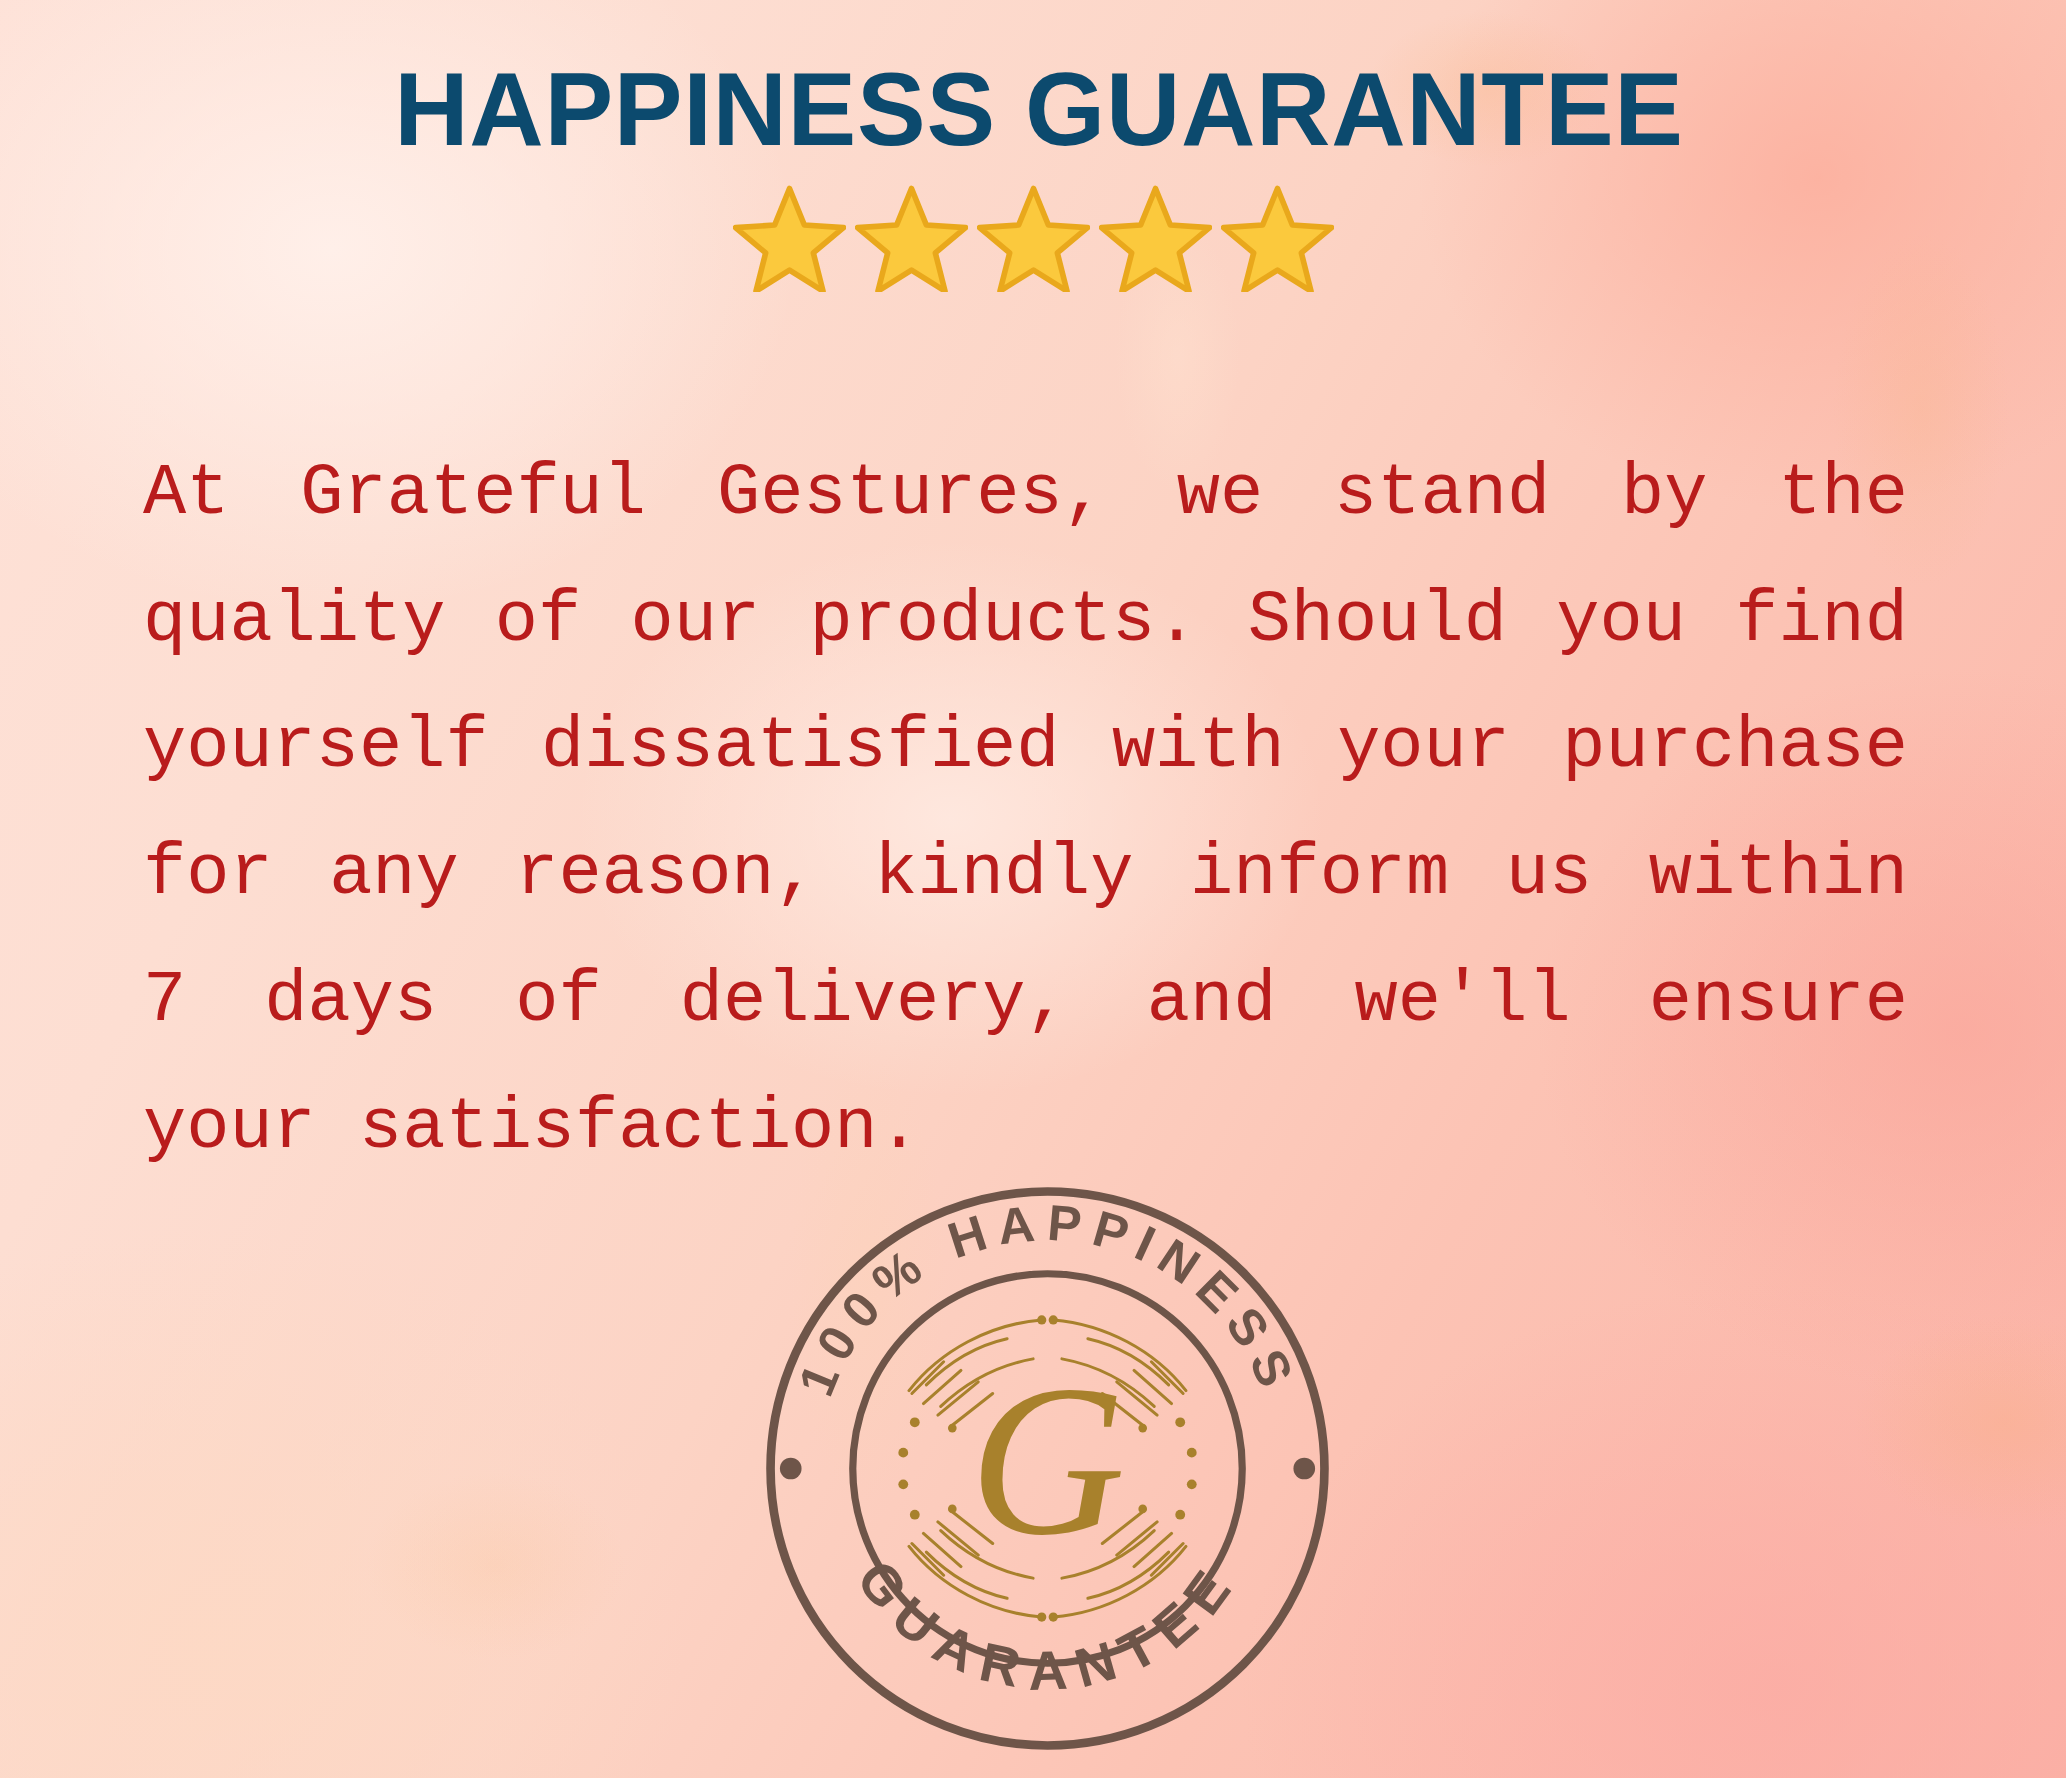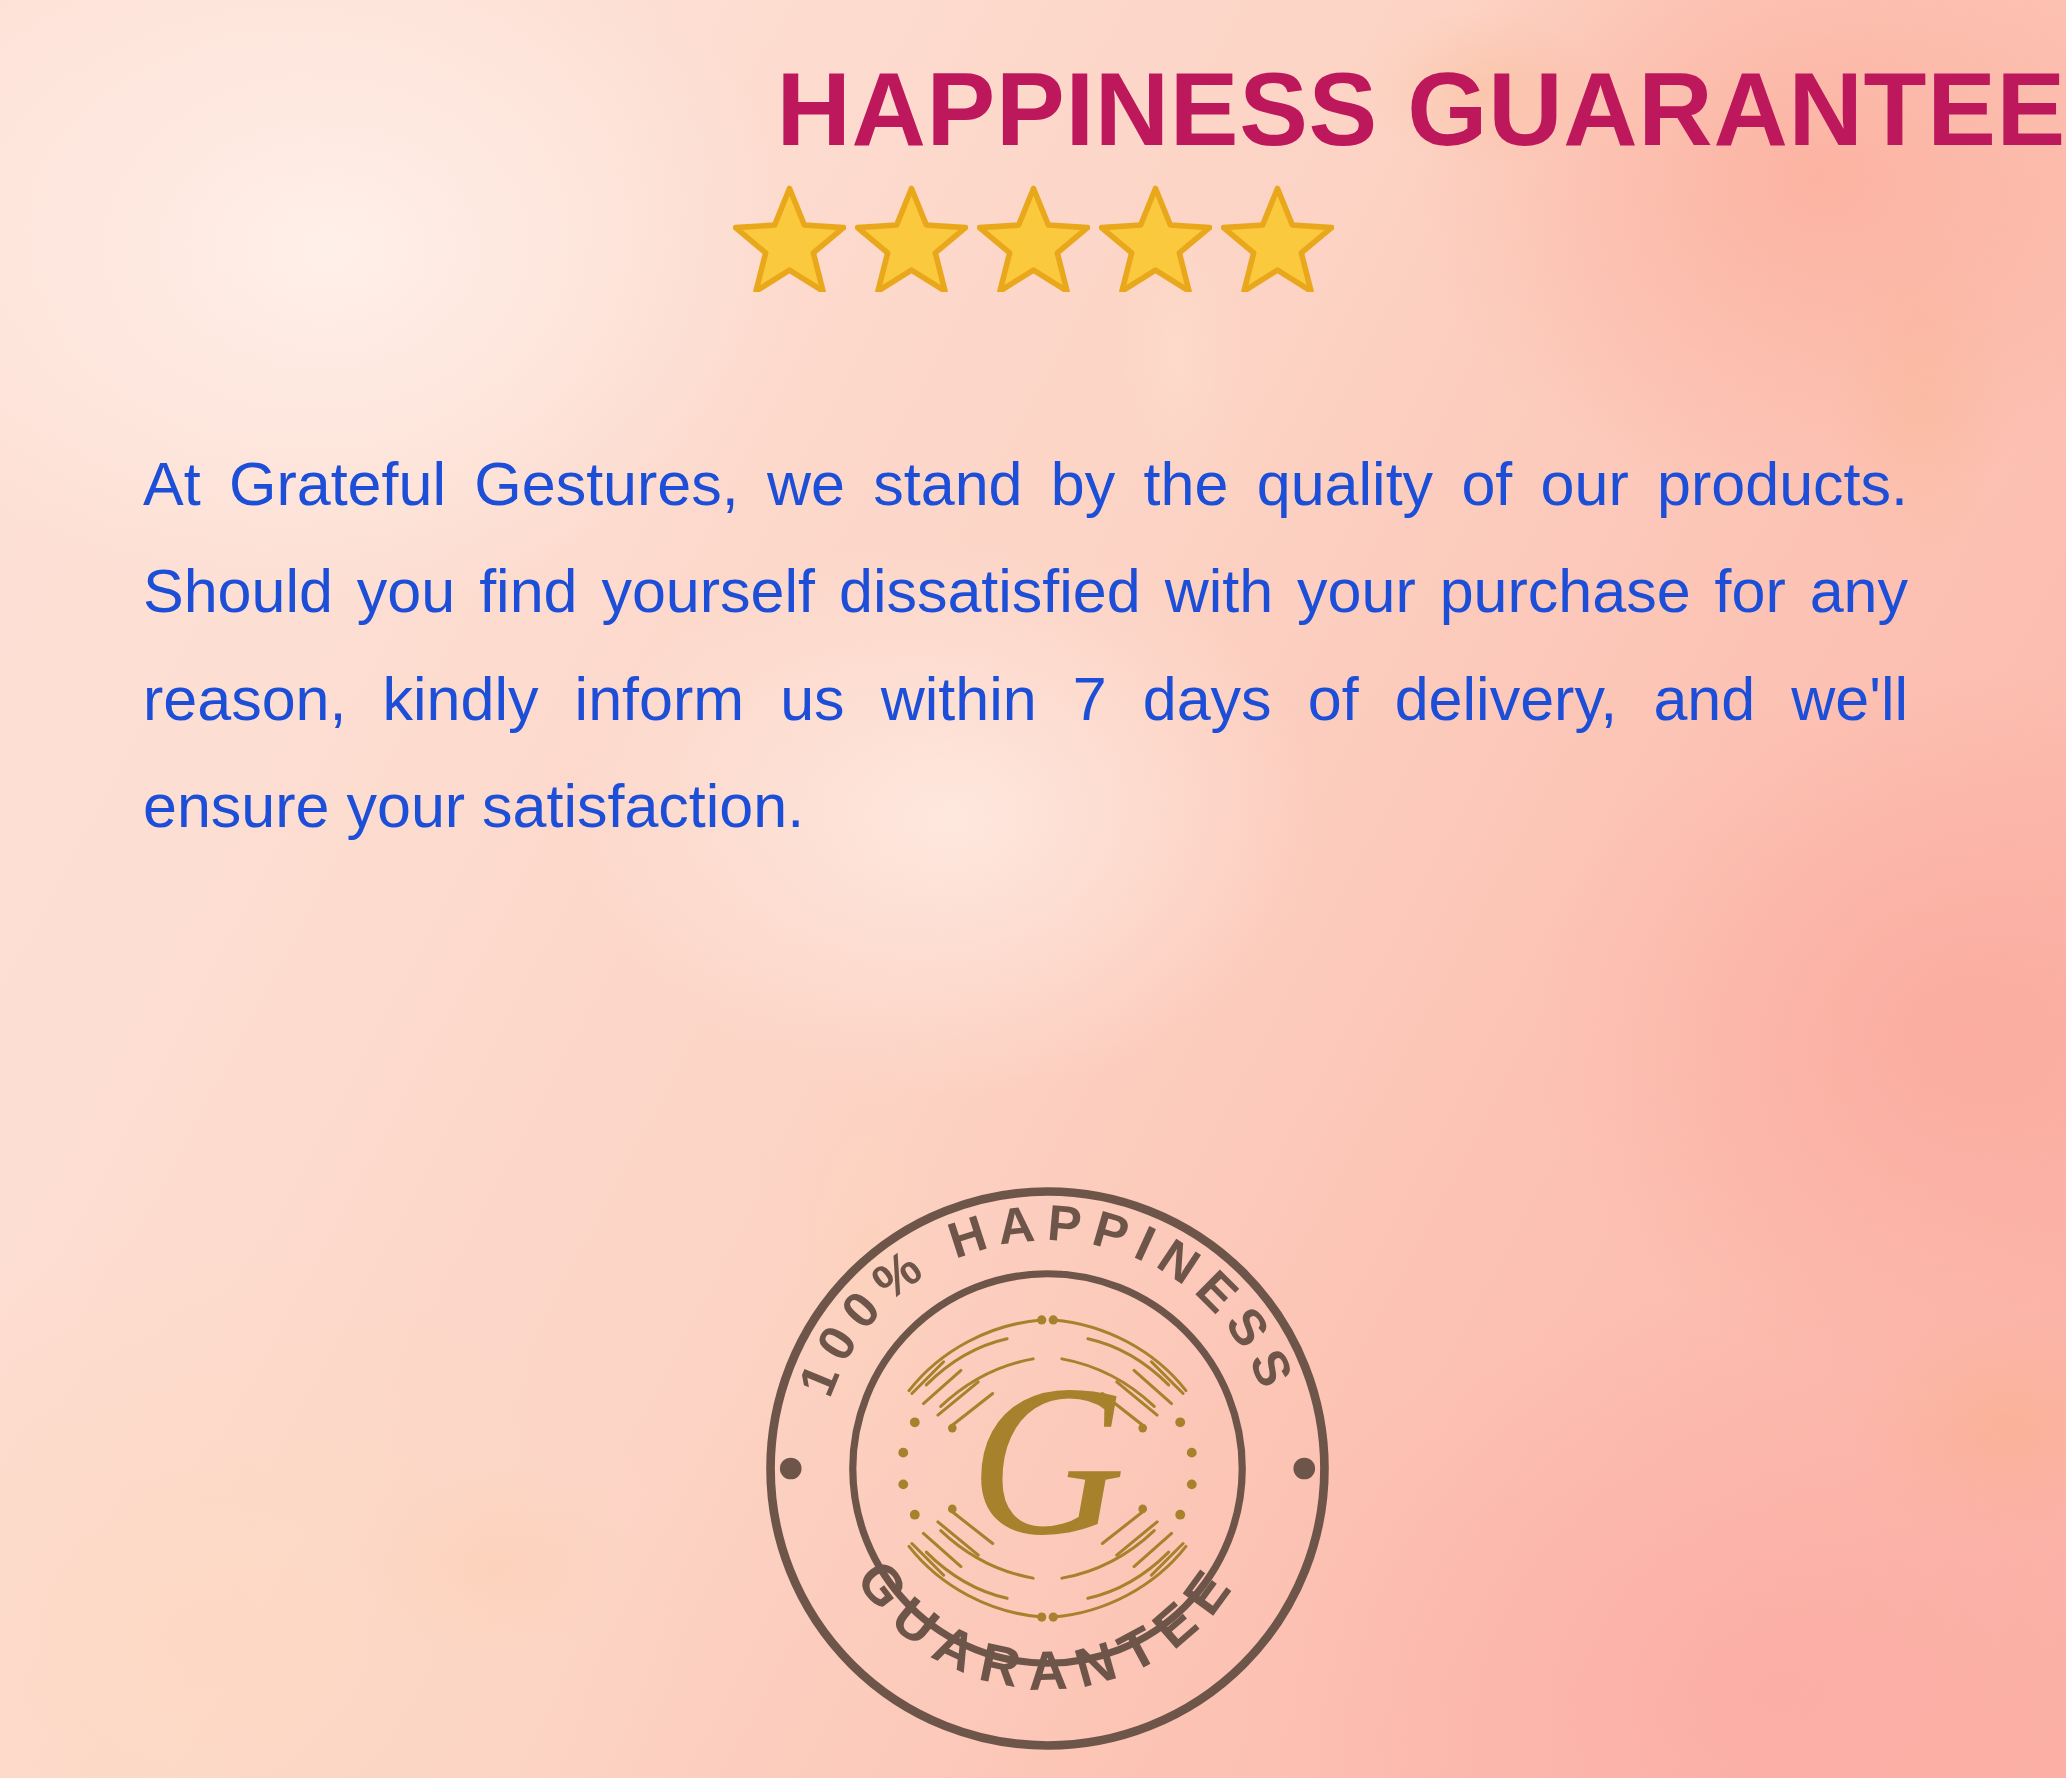--- a/index.html
+++ b/index.html
@@ -46,26 +46,26 @@
     position: relative;
     width: 2066px;
     height: 1779px;
   }
 
   #page-title {
     position: absolute;
     top: 58px;
     left: 0;
     width: 100%;
-    text-align: right;
+    text-align: center;
     font-size: 103px;
     font-weight: bold;
     letter-spacing: 0.7px;
     line-height: 1.0;
-    color: #be185d;
+    color: #0c4a6e;
     font-family: "Liberation Sans", sans-serif;
     padding-left: 12px;
   }
 
   #star-rating {
     position: absolute;
     top: 184px;
     left: 0;
     width: 100%;
     display: flex;
@@ -75,25 +75,25 @@
   }
   .star-item { display: block; width: 113px; height: 108px; }
 
   #body-copy {
     position: absolute;
     left: 143px;
     top: 431px;
     width: 1765px;
   }
   .copy-paragraph {
-    font-size: 61px;
+    font-size: 72px;
     line-height: 1.76;
-    color: #1d4ed8;
+    color: #b91c1c;
     text-align: justify;
-    font-family: Liberation Sans, sans-serif;
+    font-family: Liberation Mono, monospace;
     font-weight: 400;
   }
   .copy-paragraph + .copy-paragraph { margin-top: 49px; }
 
   #guarantee-badge {
     position: absolute;
     left: 759px;
     top: 1180px;
     width: 577px;
     height: 577px;

